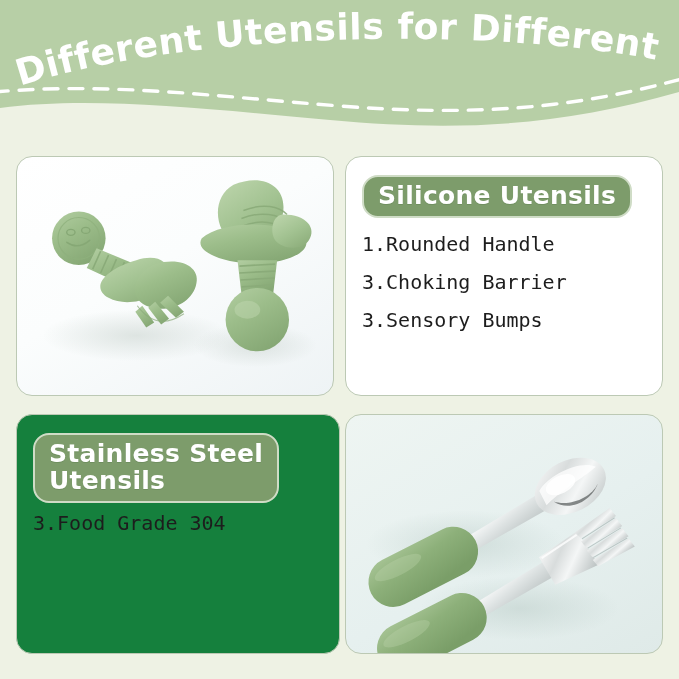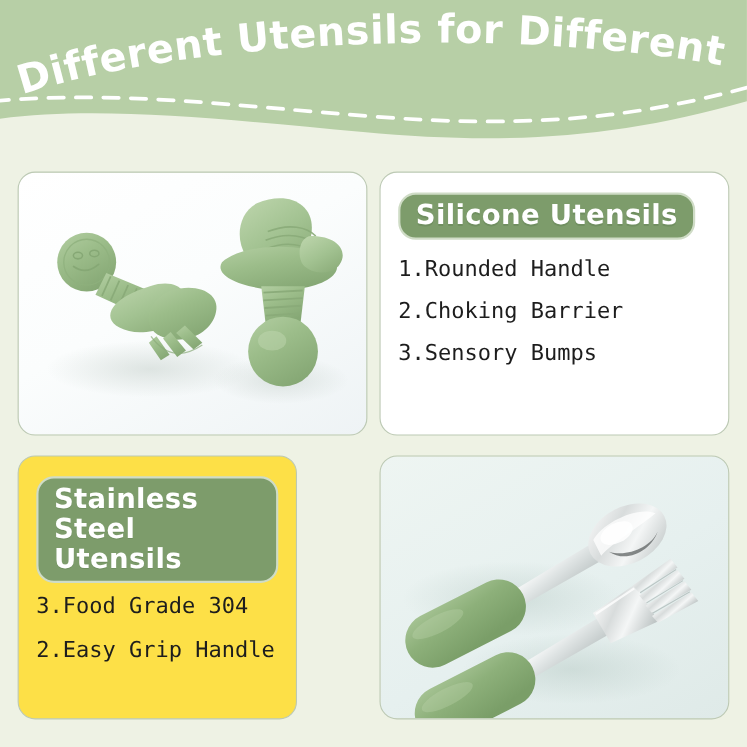--- a/index.html
+++ b/index.html
@@ -60,22 +60,22 @@
   }
   #card-silicone {
     left: 345px; top: 16px;
     width: 318px; height: 240px;
     background: #ffffff;
     padding-left: 35px;
   }
   
   #card-steel {
     left: 16px; top: 274px;
-    width: 254px; height: 240px;
-    background: #fde047;
+    width: 324px; height: 240px;
+    background: #15803d;
   }
   #photo-steel {
     left: 345px; top: 274px;
     width: 318px; height: 240px;
     background: linear-gradient(150deg,#eef5f2 0%,#e6f0ef 55%,#dfeae8 100%);
   }
 
   
   .card-inner {
     position: absolute;
@@ -224,33 +224,32 @@
         <ellipse cx="232" cy="154" rx="13" ry="9" fill="#c3daB4" opacity="0.45"></ellipse>
       </g>
     </svg>
   </div>
 
   <div class="panel" id="card-silicone">
     <div class="card-inner">
       <div class="badge" id="badge-silicone">Silicone Utensils</div>
       <ul class="feature-list">
         <li>1.Rounded Handle</li>
-        <li>2.Choking Barrier</li>
+        <li>3.Choking Barrier</li>
         <li>3.Sensory Bumps</li>
       </ul>
     </div>
   </div>
 
   <div class="panel" id="card-steel">
     <div class="card-inner">
       <div class="badge" id="badge-steel">Stainless Steel
 Utensils</div>
       <ul class="feature-list" id="list-steel">
         <li>3.Food Grade 304</li>
-        <li>2.Easy Grip Handle</li>
       </ul>
     </div>
   </div>
 
   <div class="panel" id="photo-steel">
     <svg class="photo-svg" viewBox="0 0 318 240" xmlns="http://www.w3.org/2000/svg">
       <defs>
         <linearGradient id="handleG" x1="0" y1="0" x2="0.4" y2="1">
           <stop offset="0%" stop-color="#a8c596"></stop>
           <stop offset="45%" stop-color="#8db07a"></stop>

